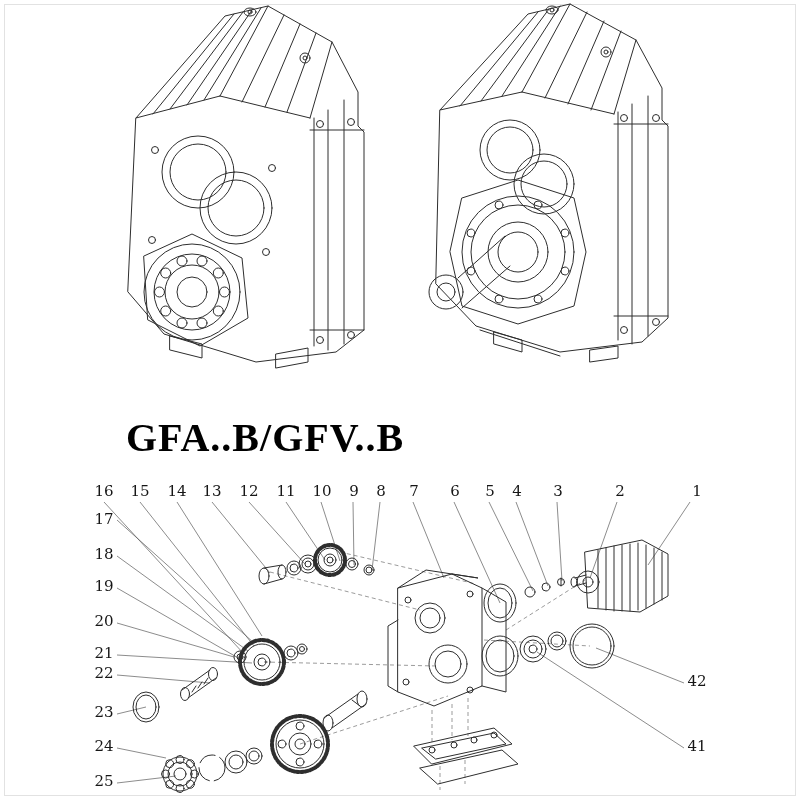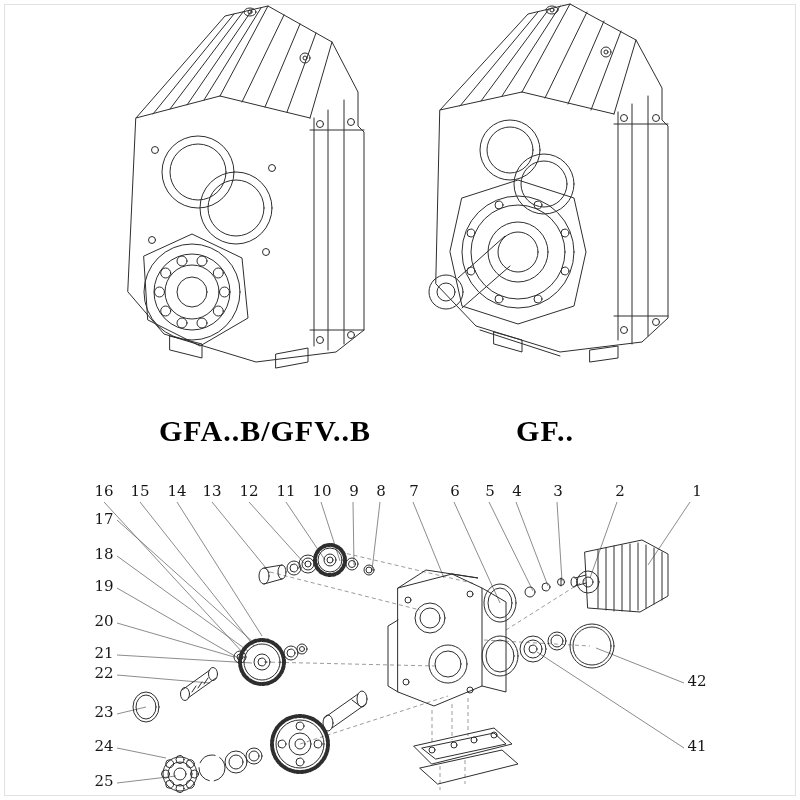--- a/index.html
+++ b/index.html
@@ -9,21 +9,21 @@
   svg{position:absolute;overflow:visible;}
   .gbox-left{left:100px;top:0px;width:300px;height:400px;}
   .gbox-right{left:410px;top:0px;width:300px;height:390px;}
   .exploded{left:0px;top:460px;width:800px;height:340px;}
   .ln{fill:none;stroke:#2e2e2e;stroke-width:1;stroke-linejoin:round;stroke-linecap:round;}
   .thinln{fill:none;stroke:#5a5a5a;stroke-width:0.7;}
   .dash{fill:none;stroke:#707070;stroke-width:0.7;stroke-dasharray:4 3;}
   .teeth{fill:none;stroke:#2e2e2e;stroke-width:4;stroke-dasharray:2.5 2;}
   .snap{fill:none;stroke:#2e2e2e;stroke-width:1;stroke-dasharray:18 5;}
   .num{font-family:"DejaVu Serif","Liberation Serif",serif;font-size:15px;fill:#161616;text-anchor:middle;}
-  .model-label{position:absolute;top:414px;font-weight:700;font-size:30px;letter-spacing:1px;
+  .model-label{position:absolute;top:414px;font-weight:700;font-size:40px;letter-spacing:1px;
                color:#000;text-align:center;}
   .label-left{left:120px;width:290px;}
   .label-right{left:455px;width:180px;}
 </style>
 </head>
 <body>
 
 <div class="page">
   <div class="frame"></div>
 
@@ -109,21 +109,20 @@
         <circle cx="246" cy="322" r="3.5"></circle>
       <circle cx="214" cy="118" r="3.5"></circle>
         <circle cx="214" cy="330" r="3.5"></circle>
       <path d="M70,330 L150,356"></path>
       <path d="M84,332 L112,340 L112,352 L84,344 Z"></path>
       <path d="M180,350 L208,346 L208,358 L180,362 Z"></path>
     </g>
   </svg>
 
   <div class="model-label label-left">GFA..B/GFV..B</div>
-  <div class="model-label label-right">GF..</div>
 
   <svg class="exploded" viewBox="0 0 800 340">
 
     <g>
       <path class="thinln" d="M690,42 L648,105 M617,42 L590,118 M557,42 L562,121 M516,42 L548,126
         M489,42 L533,131 M454,42 L500,143 M413,42 L444,118 M380,42 L372,110 M353,42 L354,105
         M321,42 L340,101 M286,42 L325,100 M249,42 L305,104 M212,42 L270,113 M177,42 L262,176
         M140,42 L254,186 M104,42 L244,194
         M117,60 L254,183 M117,96 L248,191 M117,128 L240,199 M117,163 L234,197 M117,195 L252,203
         M117,215 L210,223 M117,254 L146,247 M117,288 L166,298 M117,323 L176,316

